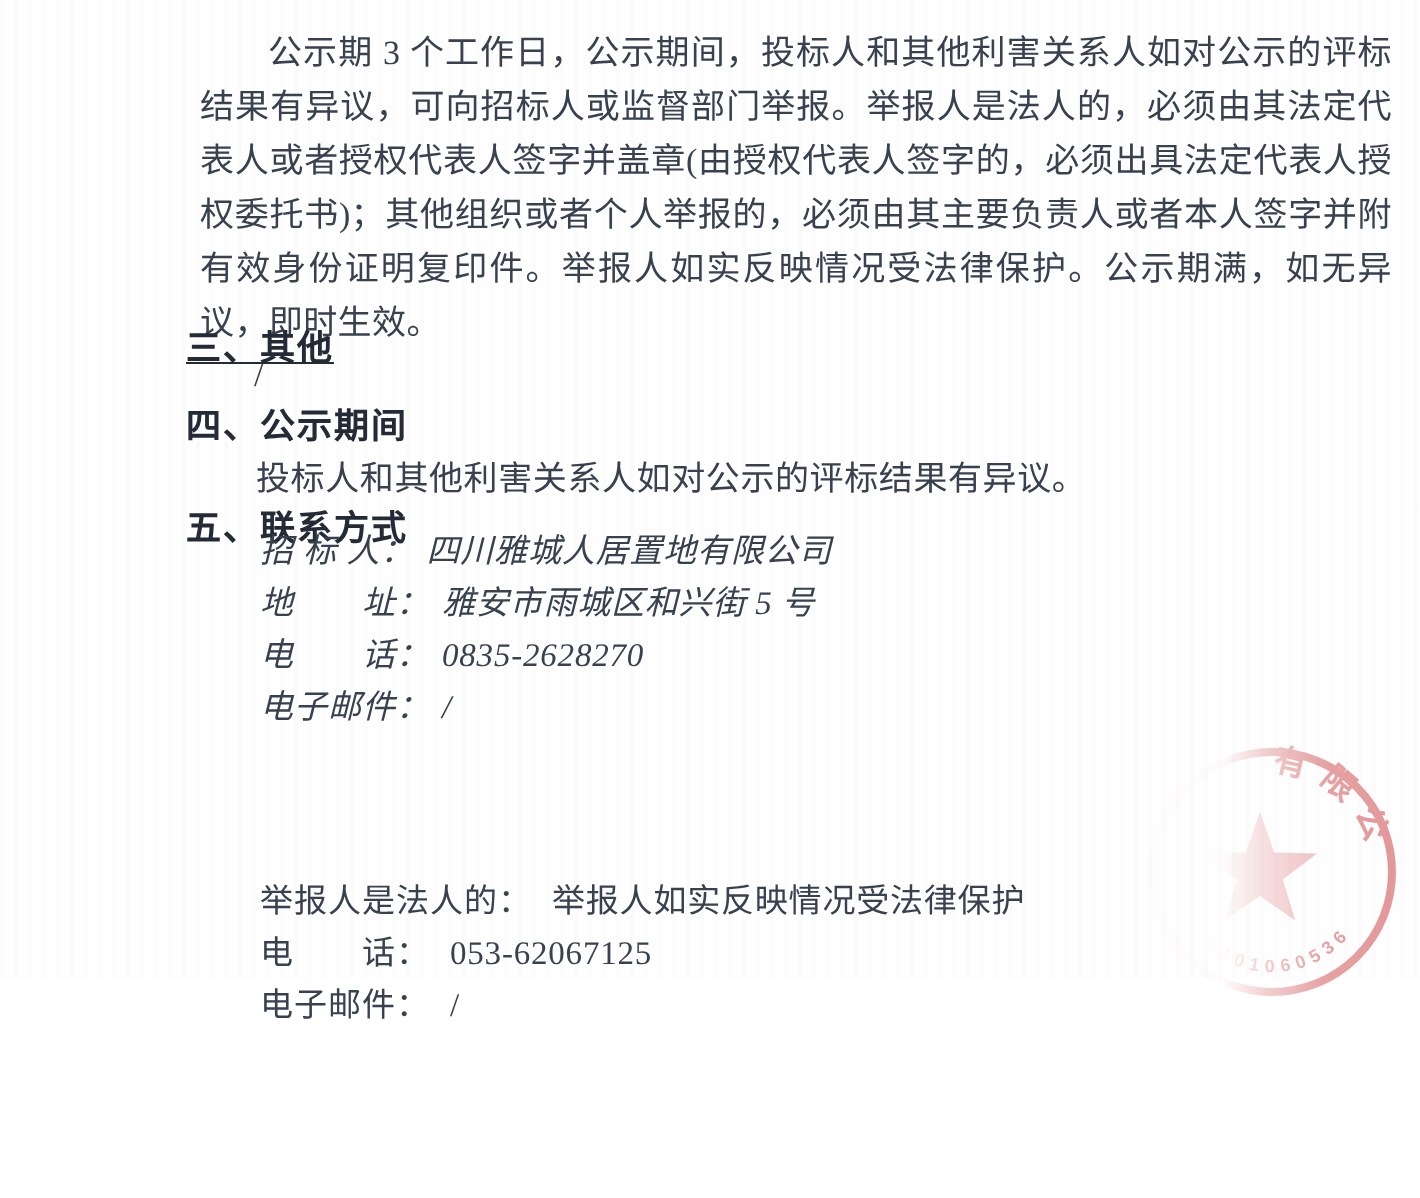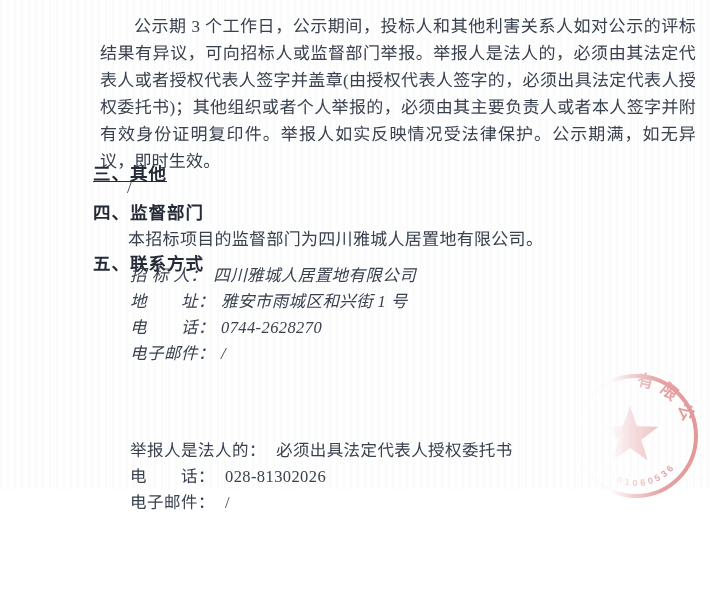--- a/index.html
+++ b/index.html
@@ -66,47 +66,47 @@
 <body>
 
 <div class="page">
 
   <p class="para">公示期 3 个工作日，公示期间，投标人和其他利害关系人如对公示的评标结果有异议，可向招标人或监督部门举报。举报人是法人的，必须由其法定代表人或者授权代表人签字并盖章(由授权代表人签字的，必须出具法定代表人授权委托书)；其他组织或者个人举报的，必须由其主要负责人或者本人签字并附有效身份证明复印件。举报人如实反映情况受法律保护。公示期满，如无异议，即时生效。</p>
 
   <div class="heading h-three">三、其他</div>
 
   <div class="slash-line">/</div>
 
-  <div class="heading h-four">四、监督部门</div>
+  <div class="heading h-four">四、公示期间</div>
 
-  <div class="supervisor-line">本招标项目的监督部门为四川雅城人居置地有限公司。</div>
+  <div class="supervisor-line">投标人和其他利害关系人如对公示的评标结果有异议。</div>
 
   <div class="heading h-five">五、联系方式</div>
 
   <div class="contact-block tenderer">
     <div class="c-row">
       <span class="c-label">招 标 人：</span><span class="c-value">四川雅城人居置地有限公司</span>
     </div>
     <div class="c-row">
-      <span class="c-label">地　　址：</span><span class="c-value">雅安市雨城区和兴街 1 号</span>
+      <span class="c-label">地　　址：</span><span class="c-value">雅安市雨城区和兴街 5 号</span>
     </div>
     <div class="c-row">
-      <span class="c-label">电　　话：</span><span class="c-value">0744-2628270</span>
+      <span class="c-label">电　　话：</span><span class="c-value">0835-2628270</span>
     </div>
     <div class="c-row">
       <span class="c-label">电子邮件：</span><span class="c-value">/</span>
     </div>
   </div>
 
   <div class="contact-block agency">
     <div class="c-row">
-      <span class="c-label">举报人是法人的：</span><span class="c-value">必须出具法定代表人授权委托书</span>
+      <span class="c-label">举报人是法人的：</span><span class="c-value">举报人如实反映情况受法律保护</span>
     </div>
     <div class="c-row">
-      <span class="c-label">电　　话：</span><span class="c-value">028-81302026</span>
+      <span class="c-label">电　　话：</span><span class="c-value">053-62067125</span>
     </div>
     <div class="c-row">
       <span class="c-label">电子邮件：</span><span class="c-value">/</span>
     </div>
   </div>
 
   <svg class="stamp" width="180" height="185" viewBox="0 0 180 185" aria-hidden="true">
     <defs>
       <linearGradient id="sealFade" x1="0" y1="0" x2="1" y2="0">
         <stop offset="0" stop-color="#000000"></stop>

